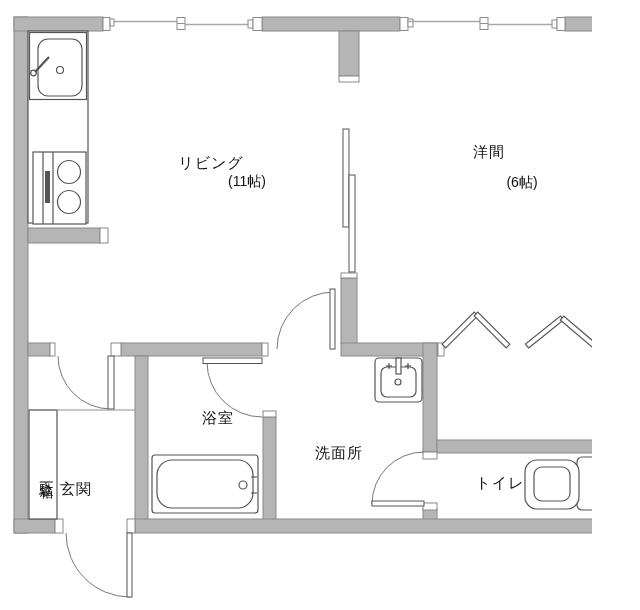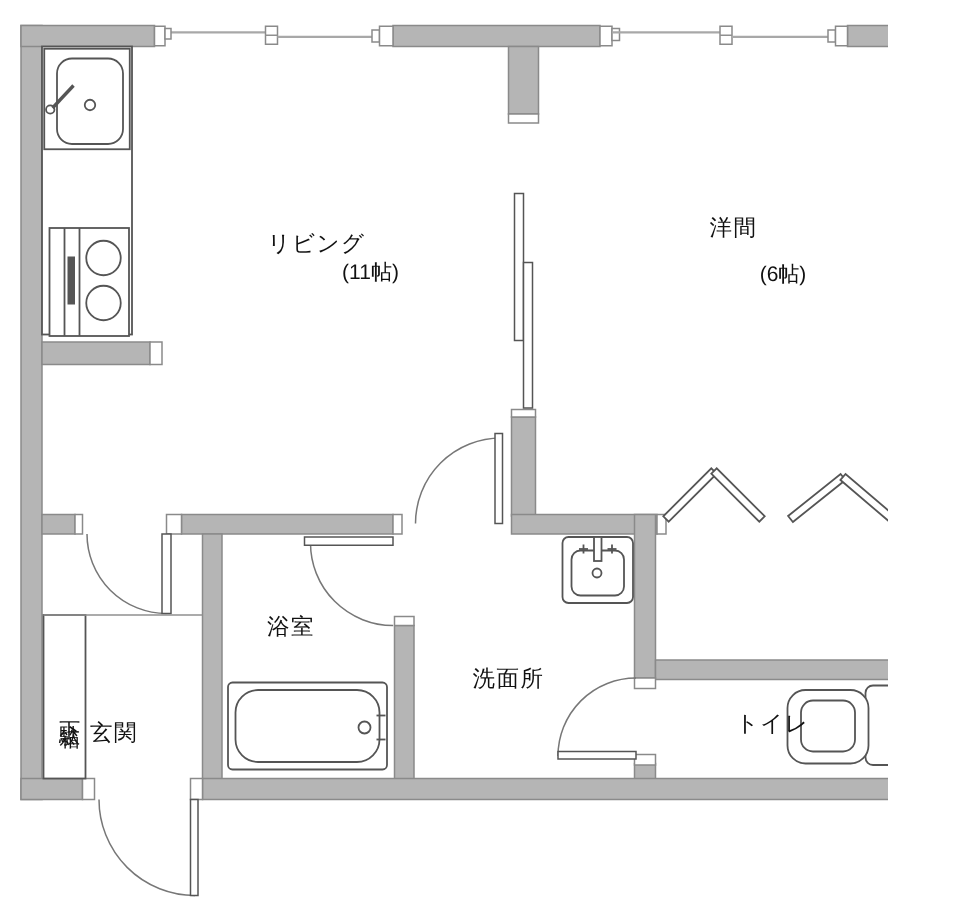--- a/index.html
+++ b/index.html
@@ -154,18 +154,18 @@
   <g>
     <rect class="fx" x="29" y="410" width="28" height="109"></rect>
     <line class="thin" x1="29" y1="410" x2="135" y2="410"></line>
   </g>
 </svg>
 
   <div class="lbl" style="left:211px;top:163px">リビング</div>
   <div class="lbl small" style="left:209px;top:182px">(11帖)</div>
   <div class="lbl" style="left:489px;top:152px">洋間</div>
   <div class="lbl small" style="left:484px;top:183px">(6帖)</div>
-  <div class="lbl" style="left:194px;top:418px">浴室</div>
+  <div class="lbl" style="left:218px;top:418px">浴室</div>
   <div class="lbl" style="left:339px;top:453px">洗面所</div>
-  <div class="lbl" style="left:515px;top:483px">トイレ</div>
+  <div class="lbl" style="left:500px;top:483px">トイレ</div>
   <div class="lbl" style="left:76px;top:489px">玄関</div>
   <div class="lbl vert" style="left:47px;top:473px">下駄箱</div>
 </div>
 
 </body></html>

